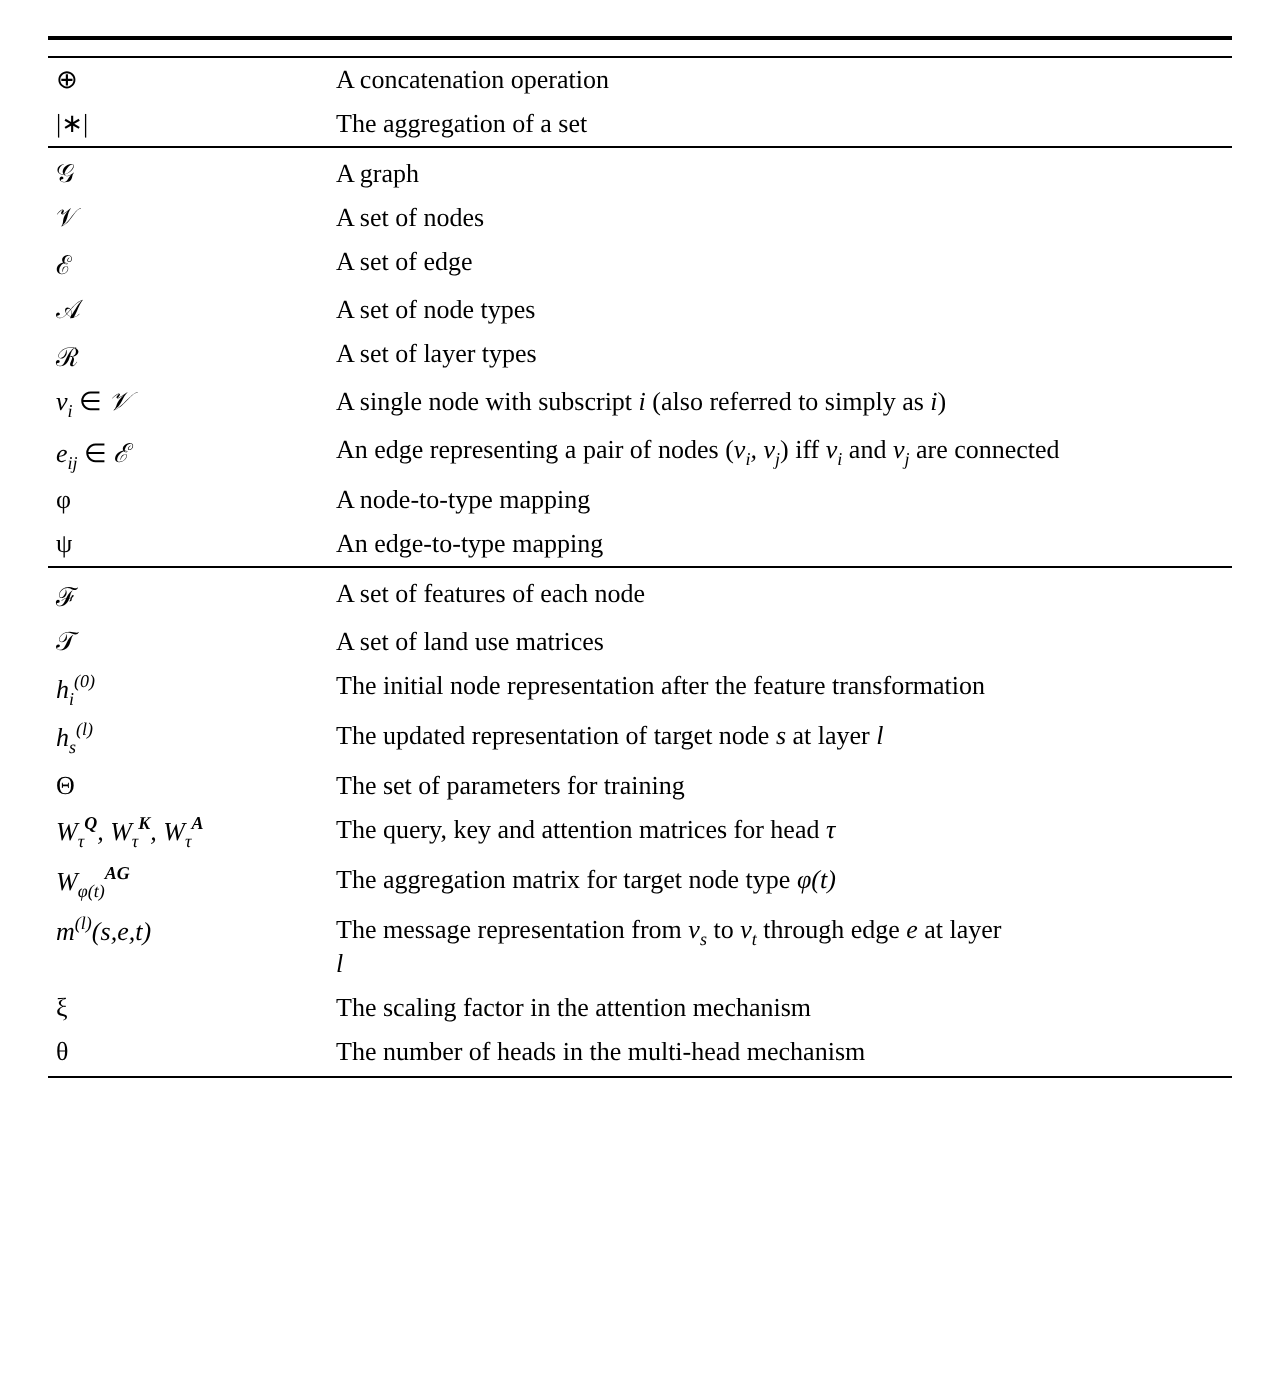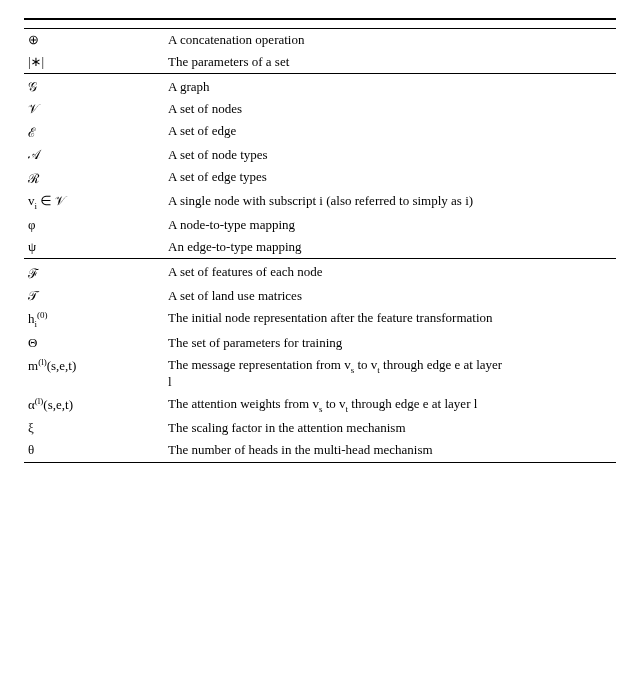--- a/index.html
+++ b/index.html
@@ -29,20 +29,21 @@
     }
     .notation-col {
       width: 140px;
       white-space: nowrap;
     }
     .section-divider td {
       border-top: 1.5px solid #000;
       padding-top: 5px;
     }
     .math {
+      font-style: italic;
     }
     sup { font-size: 9px; }
     sub { font-size: 9px; }
     .bold { font-weight: bold; }
     tr.last-row td {
       border-bottom: 1.5px solid #000;
       padding-bottom: 4px;
     }
   </style>
 </head>
@@ -55,45 +56,49 @@
       <th></th>
     </tr>
   </thead>
   <tbody id="table-body">
   <tr>
         <td class="notation-col">⊕</td>
         <td>A concatenation operation</td>
       </tr>
       <tr>
         <td class="notation-col">|∗|</td>
-        <td>The parameters of a set</td>
+        <td>The aggregation of a set</td>
       </tr>
       <tr class="section-divider">
         <td class="notation-col">𝒢</td>
         <td>A graph</td>
       </tr>
       <tr>
         <td class="notation-col">𝒱</td>
         <td>A set of nodes</td>
       </tr>
       <tr>
         <td class="notation-col">ℰ</td>
         <td>A set of edge</td>
       </tr>
       <tr>
         <td class="notation-col">𝒜</td>
         <td>A set of node types</td>
       </tr>
       <tr>
         <td class="notation-col">ℛ</td>
-        <td>A set of edge types</td>
+        <td>A set of layer types</td>
       </tr>
       <tr>
         <td class="notation-col"><span class="math">v<sub>i</sub></span> ∈ <span class="math">𝒱</span></td>
         <td>A single node with subscript <span class="math">i</span> (also referred to simply as <span class="math">i</span>)</td>
+      </tr>
+      <tr>
+        <td class="notation-col"><span class="math">e<sub>ij</sub></span> ∈ <span class="math">ℰ</span></td>
+        <td>An edge representing a pair of nodes (<span class="math">v<sub>i</sub>, v<sub>j</sub></span>) iff <span class="math">v<sub>i</sub></span> and <span class="math">v<sub>j</sub></span> are connected</td>
       </tr>
       <tr>
         <td class="notation-col">φ</td>
         <td>A node-to-type mapping</td>
       </tr>
       <tr>
         <td class="notation-col">ψ</td>
         <td>An edge-to-type mapping</td>
       </tr>
       <tr class="section-divider">
@@ -102,30 +107,38 @@
       </tr>
       <tr>
         <td class="notation-col">𝒯</td>
         <td>A set of land use matrices</td>
       </tr>
       <tr>
         <td class="notation-col"><span class="math">h<sub>i</sub><sup>(0)</sup></span></td>
         <td>The initial node representation after the feature transformation</td>
       </tr>
       <tr>
+        <td class="notation-col"><span class="math">h<sub>s</sub><sup>(<span class="math">l</span>)</sup></span></td>
+        <td>The updated representation of target node <span class="math">s</span> at layer <span class="math">l</span></td>
+      </tr>
+      <tr>
         <td class="notation-col">Θ</td>
         <td>The set of parameters for training</td>
       </tr>
       <tr>
+        <td class="notation-col"><span class="math">W<sub>τ</sub><sup><span class="bold">Q</span></sup>, <span class="math">W</span><sub>τ</sub><sup><span class="bold">K</span></sup>, <span class="math">W</span><sub>τ</sub><sup><span class="bold">A</span></sup></span></td>
+        <td>The query, key and attention matrices for head <span class="math">τ</span></td>
+      </tr>
+      <tr>
+        <td class="notation-col"><span class="math">W<sub>φ(<span class="math">t</span>)</sub><sup><span class="bold">AG</span></sup></span></td>
+        <td>The aggregation matrix for target node type <span class="math">φ(t)</span></td>
+      </tr>
+      <tr>
         <td class="notation-col"><span class="math">m<sup>(<span class="math">l</span>)</sup>(<span class="math">s</span>,<span class="math">e</span>,<span class="math">t</span>)</span></td>
         <td>The message representation from <span class="math">v<sub>s</sub></span> to <span class="math">v<sub>t</sub></span> through edge <span class="math">e</span> at layer <br><span class="math">l</span></td>
-      </tr>
-      <tr>
-        <td class="notation-col"><span class="math">α<sup>(<span class="math">l</span>)</sup>(<span class="math">s</span>,<span class="math">e</span>,<span class="math">t</span>)</span></td>
-        <td>The attention weights from <span class="math">v<sub>s</sub></span> to <span class="math">v<sub>t</sub></span> through edge <span class="math">e</span> at layer <span class="math">l</span></td>
       </tr>
       <tr>
         <td class="notation-col">ξ</td>
         <td>The scaling factor in the attention mechanism</td>
       </tr>
       <tr class="last-row">
         <td class="notation-col">θ</td>
         <td>The number of heads in the multi-head mechanism</td>
       </tr>
     </tbody>

